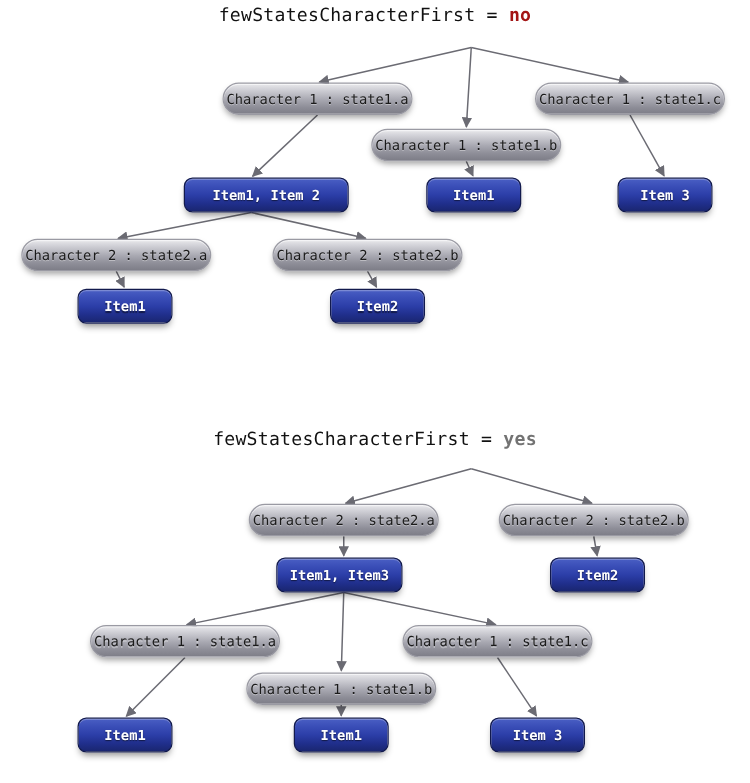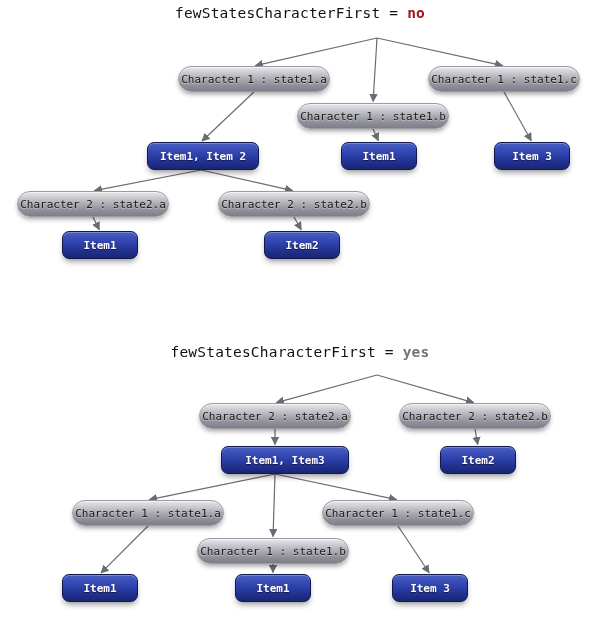--- a/index.html
+++ b/index.html
@@ -110,21 +110,21 @@
         <line x1="504" y1="92" x2="531.2670949466022" y2="140.69124097607542" stroke="#6b6b73" stroke-width="1.2" marker-end="url(#arrow-diagram-few-states-no)"></line>
         <line x1="201" y1="170" x2="94.47242308450288" y2="190.71369551134666" stroke="#6b6b73" stroke-width="1.2" marker-end="url(#arrow-diagram-few-states-no)"></line>
         <line x1="201" y1="170" x2="292.53683849689844" y2="190.66960869284804" stroke="#6b6b73" stroke-width="1.2" marker-end="url(#arrow-diagram-few-states-no)"></line>
         <line x1="93" y1="217" x2="99.32917960675006" y2="229.65835921350012" stroke="#6b6b73" stroke-width="1.2" marker-end="url(#arrow-diagram-few-states-no)"></line>
         <line x1="294" y1="217" x2="301.25579159246473" y2="229.69763528681332" stroke="#6b6b73" stroke-width="1.2" marker-end="url(#arrow-diagram-few-states-no)"></line>
       </svg>
     <div id="nodes-top">
         <div class="node state" style="left: 178px; top: 66px; width: 152px;"><span>Character 1 : state1.a</span></div>
         <div class="node state" style="left: 297px; top: 103px; width: 152px;"><span>Character 1 : state1.b</span></div>
         <div class="node state" style="left: 428px; top: 66px; width: 152px;"><span>Character 1 : state1.c</span></div>
-        <div class="node item" style="left: 147px; top: 142px; width: 112px;"><span>Item1, Item 2</span></div>
+        <div class="node item" style="left: 147px; top: 142px; width: 132px;"><span>Item1, Item 2</span></div>
         <div class="node item" style="left: 341px; top: 142px; width: 76px;"><span>Item1</span></div>
         <div class="node item" style="left: 494px; top: 142px; width: 76px;"><span>Item 3</span></div>
         <div class="node state" style="left: 17px; top: 191px; width: 152px;"><span>Character 2 : state2.a</span></div>
         <div class="node state" style="left: 218px; top: 191px; width: 152px;"><span>Character 2 : state2.b</span></div>
         <div class="node item" style="left: 62px; top: 231px; width: 76px;"><span>Item1</span></div>
         <div class="node item" style="left: 264px; top: 231px; width: 76px;"><span>Item2</span></div>
       </div>
   </div>
 
   <div class="diagram">
@@ -142,21 +142,21 @@
         <line x1="275" y1="474" x2="149.4695207459748" y2="499.6991532331075" stroke="#6b6b73" stroke-width="1.2" marker-end="url(#arrow-diagram-few-states-yes)"></line>
         <line x1="275" y1="474" x2="273.04685212856657" y2="536.5007318858694" stroke="#6b6b73" stroke-width="1.2" marker-end="url(#arrow-diagram-few-states-yes)"></line>
         <line x1="275" y1="474" x2="396.5324290029284" y2="499.6897817404564" stroke="#6b6b73" stroke-width="1.2" marker-end="url(#arrow-diagram-few-states-yes)"></line>
         <line x1="148" y1="526" x2="101.06066017177982" y2="572.9393398282202" stroke="#6b6b73" stroke-width="1.2" marker-end="url(#arrow-diagram-few-states-yes)"></line>
         <line x1="273" y1="564" x2="273" y2="572.5" stroke="#6b6b73" stroke-width="1.2" marker-end="url(#arrow-diagram-few-states-yes)"></line>
         <line x1="398" y1="526" x2="429.1679497056622" y2="572.7519245584932" stroke="#6b6b73" stroke-width="1.2" marker-end="url(#arrow-diagram-few-states-yes)"></line>
       </svg>
     <div id="nodes-bottom">
         <div class="node state" style="left: 199px; top: 403px; width: 152px;"><span>Character 2 : state2.a</span></div>
         <div class="node state" style="left: 399px; top: 403px; width: 152px;"><span>Character 2 : state2.b</span></div>
-        <div class="node item" style="left: 221px; top: 446px; width: 128px;"><span>Item1, Item3</span></div>
+        <div class="node item" style="left: 221px; top: 446px; width: 101px;"><span>Item1, Item3</span></div>
         <div class="node item" style="left: 440px; top: 446px; width: 76px;"><span>Item2</span></div>
         <div class="node state" style="left: 72px; top: 500px; width: 152px;"><span>Character 1 : state1.a</span></div>
         <div class="node state" style="left: 197px; top: 538px; width: 152px;"><span>Character 1 : state1.b</span></div>
         <div class="node state" style="left: 322px; top: 500px; width: 152px;"><span>Character 1 : state1.c</span></div>
         <div class="node item" style="left: 62px; top: 574px; width: 76px;"><span>Item1</span></div>
         <div class="node item" style="left: 235px; top: 574px; width: 76px;"><span>Item1</span></div>
         <div class="node item" style="left: 392px; top: 574px; width: 76px;"><span>Item 3</span></div>
       </div>
   </div>
 

